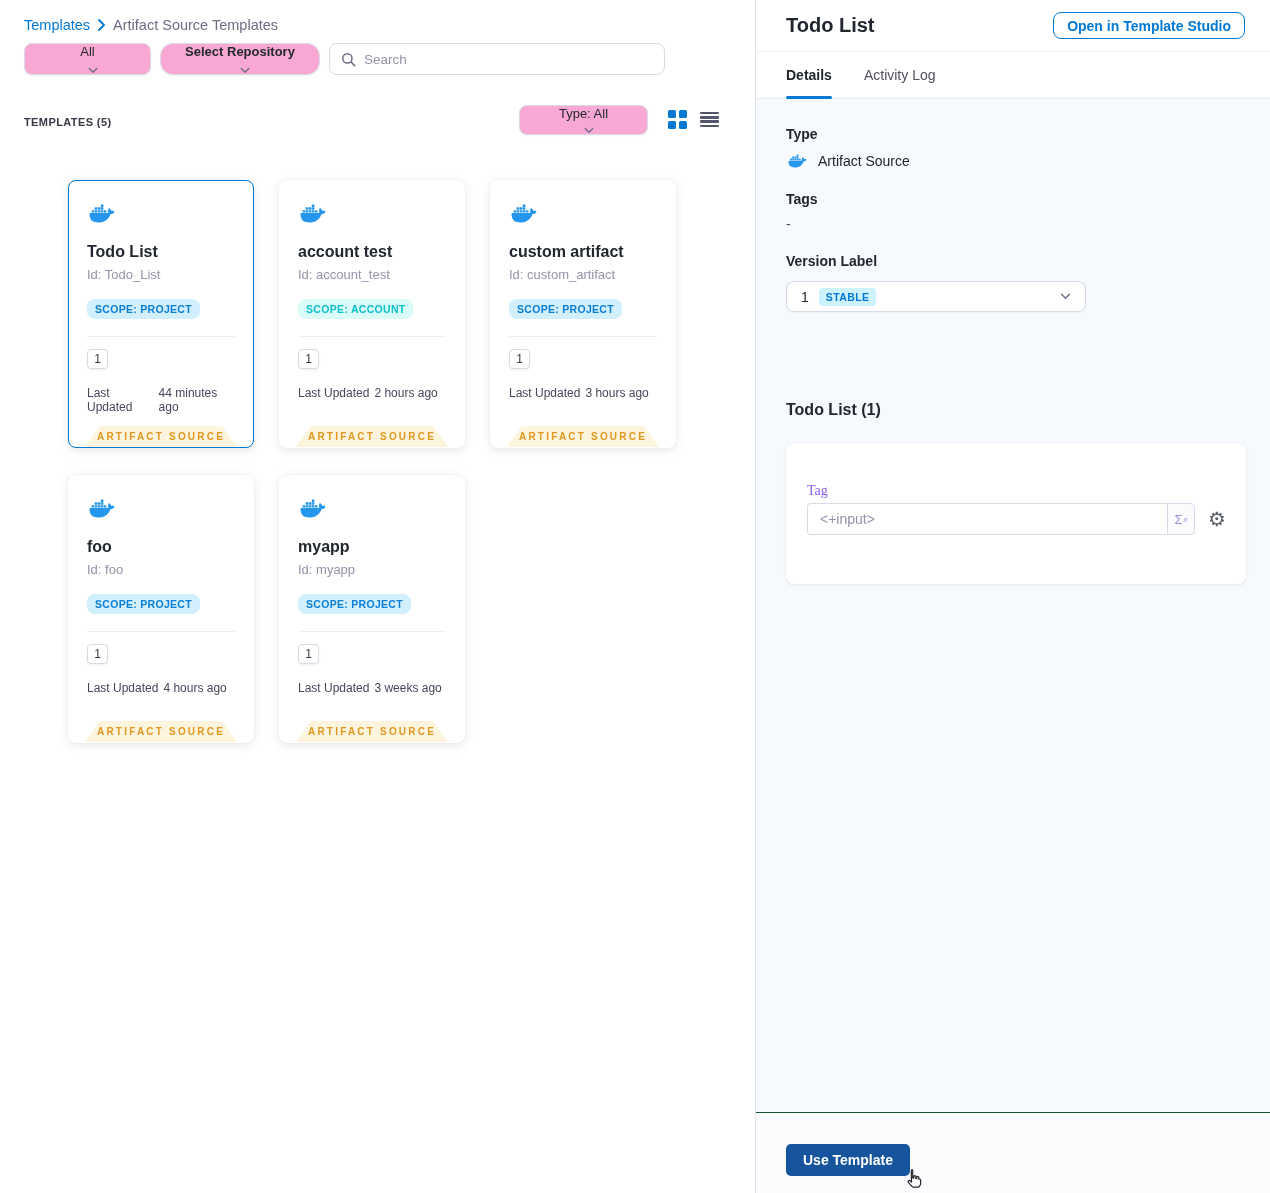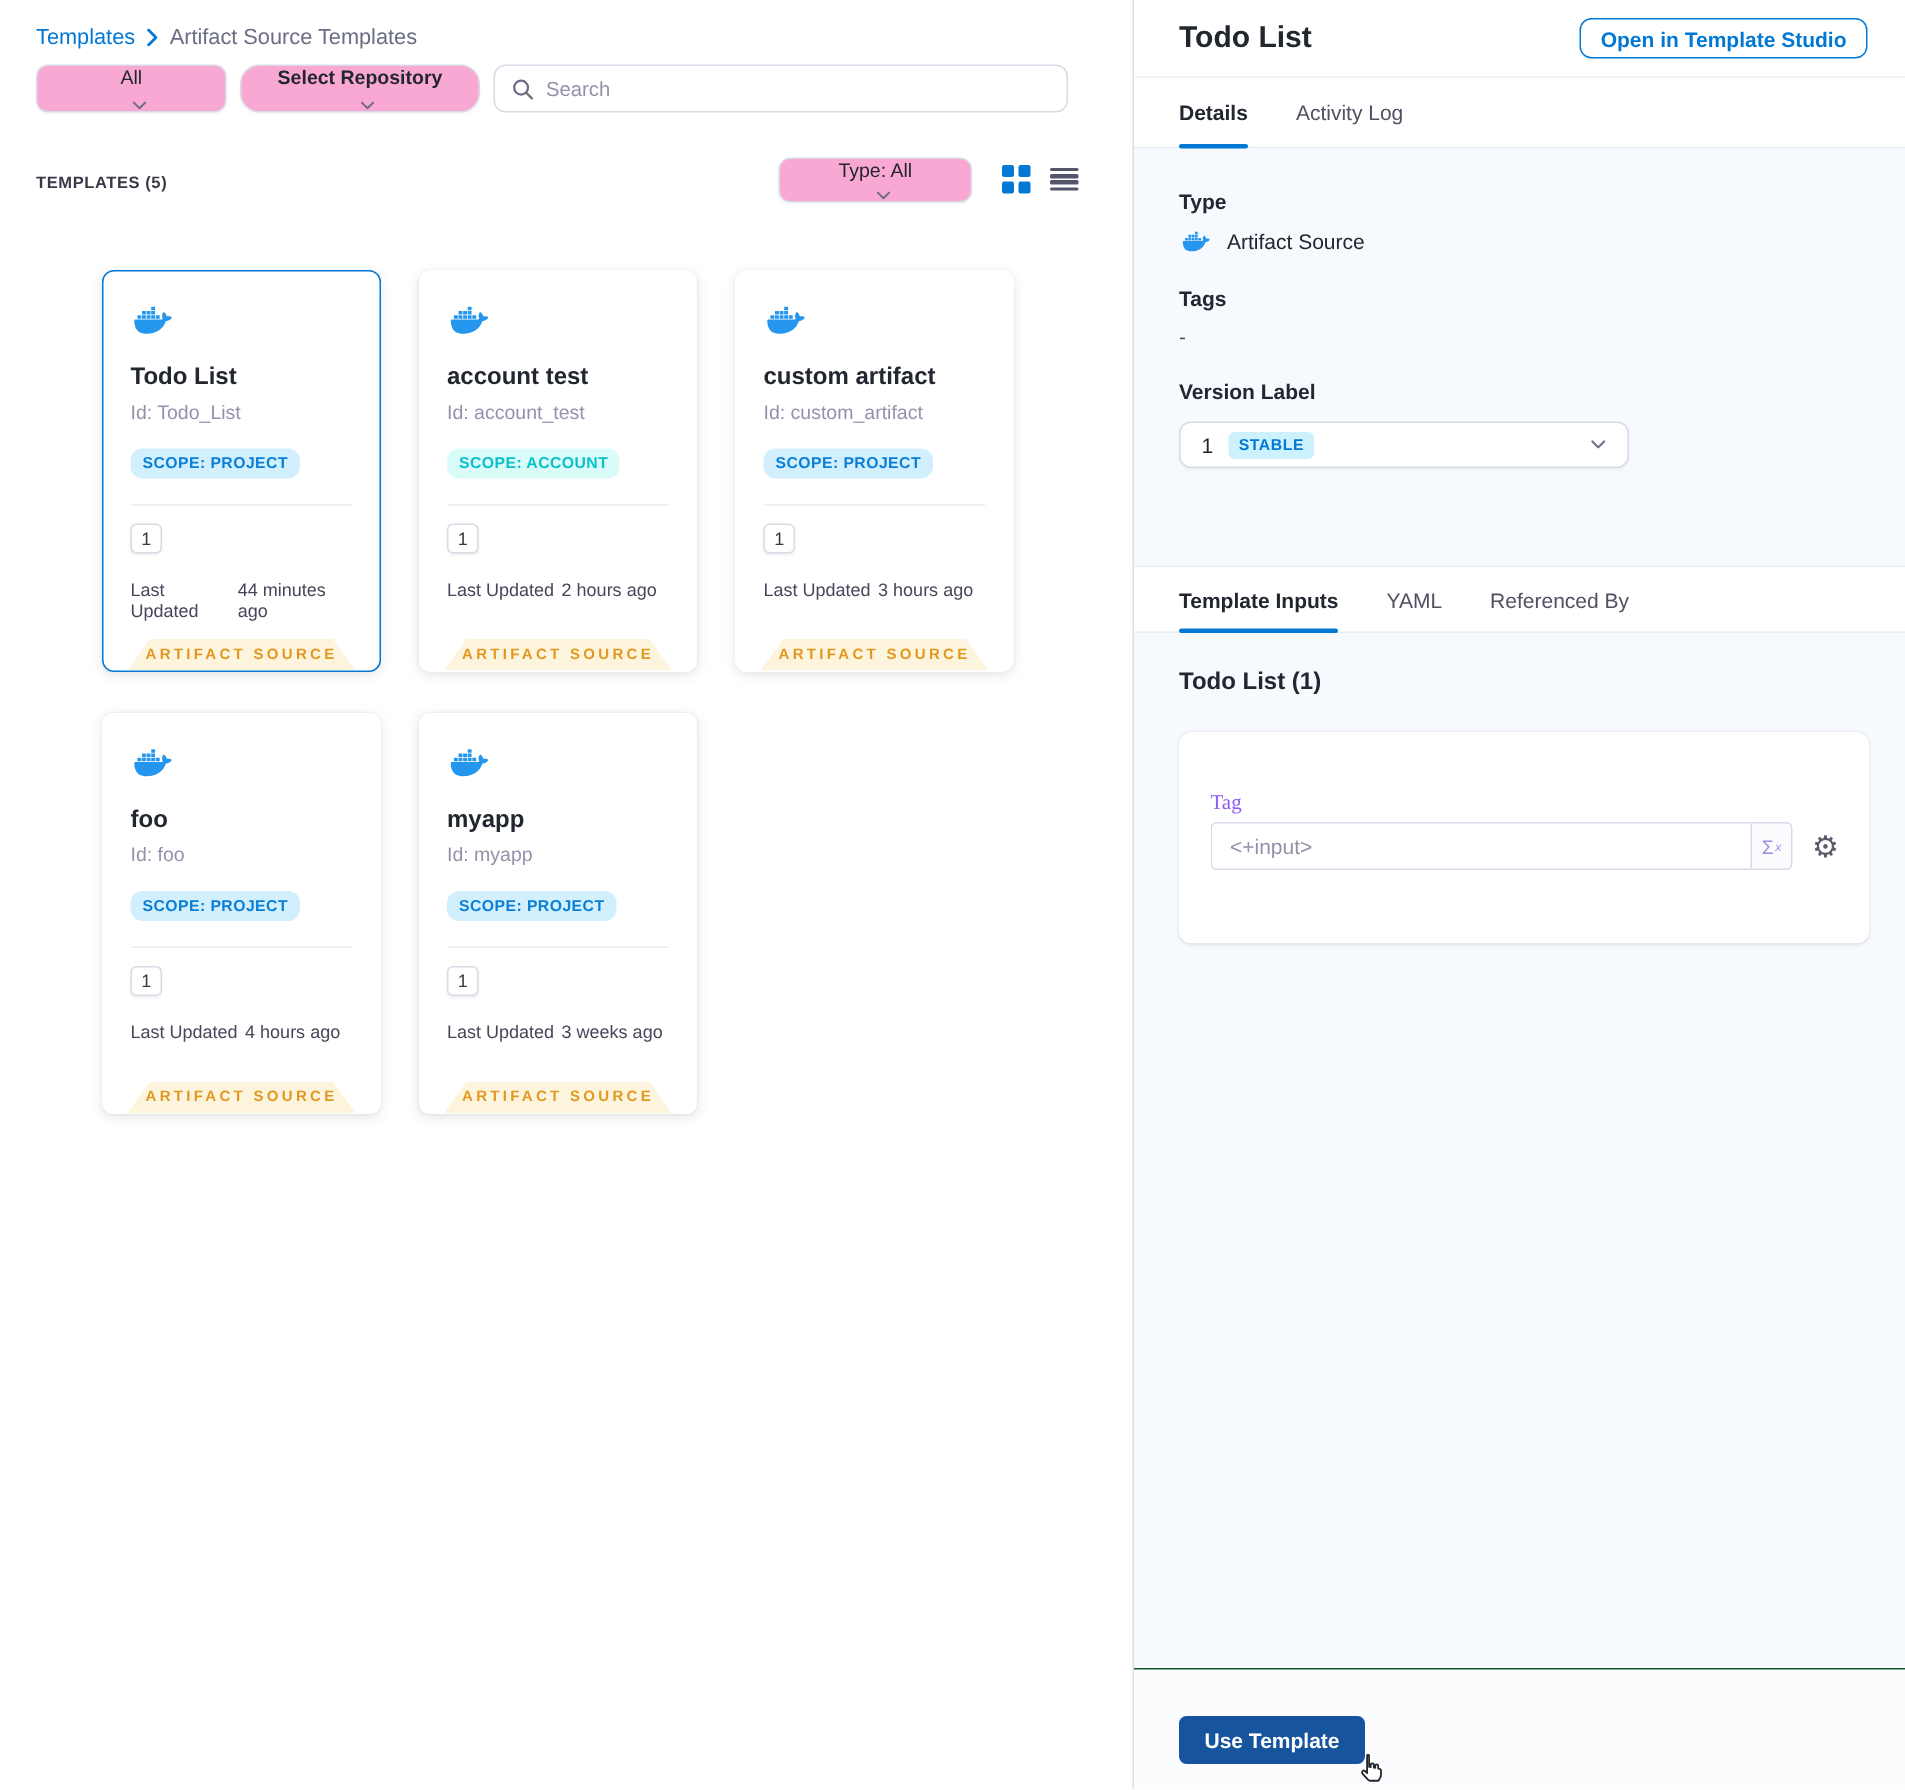--- a/index.html
+++ b/index.html
@@ -24,21 +24,21 @@
     height:32px; background:#f9a8d4; border:1px solid #d9dae5; border-radius:8px;
     padding:0 12px; font-size:13px; color:#22272f;
     box-shadow:0 1px 2px rgba(40,41,61,.05);
     flex-direction:column;
   }
   .select .chev { width:10px; height:7px; margin-left:10px; }
   .sel-all { width:127px; }
   .sel-repo { width:160px; font-weight:600;border-radius:13px; }
   .search-box {
     display:flex; align-items:center; gap:8px;
-    width:383px; height:32px; background:#fff; border:1px solid #d9dae5; border-radius:8px; padding:0 11px;
+    width:336px; height:32px; background:#fff; border:1px solid #d9dae5; border-radius:8px; padding:0 11px;
   }
   .search-box input { border:0; outline:none; flex:1; font-size:13.5px; color:#22272f; font-family:inherit; background:transparent; }
   .search-box input::placeholder { color:#9293ab; }
 
   .list-toolbar { position:absolute; left:0; top:105px; width:755px; height:38px; }
   .tmpl-count { position:absolute; left:24px; top:11px; font-size:11px; font-weight:700; letter-spacing:.4px; color:#383946; }
   .sel-type { position:absolute; left:519px; top:0; width:129px; height:30px; font-weight:500; }
   .view-toggles { position:absolute; left:668px; top:5px; display:flex; gap:13px; align-items:center; }
   .grid-icon { width:19px; height:19px; display:grid; grid-template-columns:8px 8px; grid-template-rows:8px 8px; gap:2.5px; }
   .grid-icon i { background:#0278d5; border-radius:1.5px; }
@@ -320,25 +320,20 @@
       <div class="dlabel">Version Label</div>
       <div class="ver-select">
         <span class="ver-num">1</span>
         <span class="stable">STABLE</span>
         <svg class="chev">
             <use href="#chev-down"></use>
           </svg>
       </div>
     </div>
 
-    <div class="tabs inner">
-      <div class="tab active">Template Inputs</div>
-      <div class="tab">YAML</div>
-      <div class="tab">Referenced By</div>
-    </div>
 
     <div class="inputs-body">
       <h2 class="inputs-heading">Todo List (1)</h2>
       <div class="tag-card">
         <div class="tag-label">Tag</div>
         <div class="tag-row">
           <div class="input-wrap">
             <input type="text" value="&lt;+input&gt;" style="">
             <div class="expr-box">
                 <span>Σ</span>

